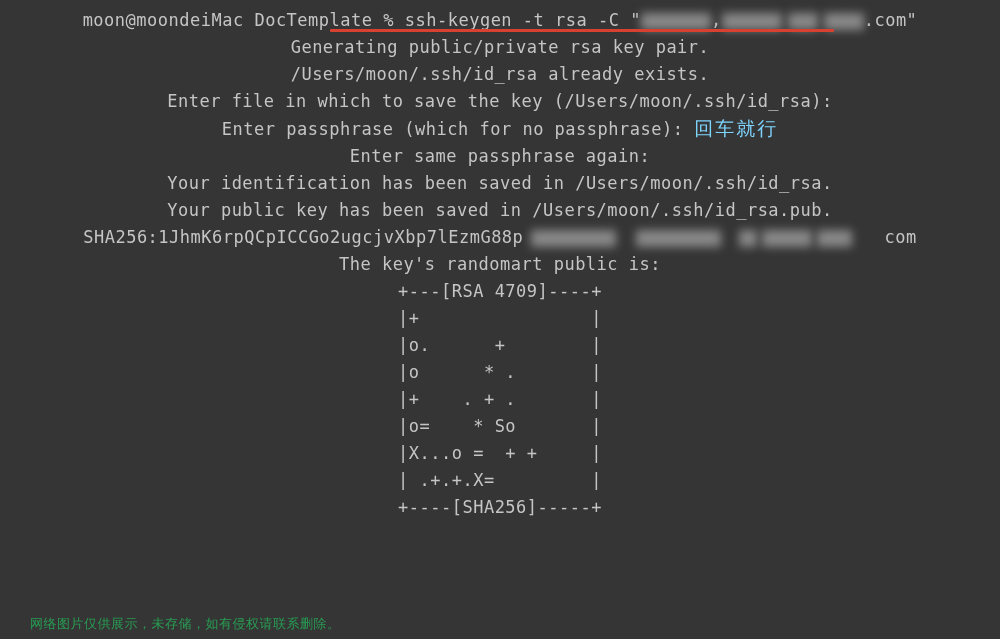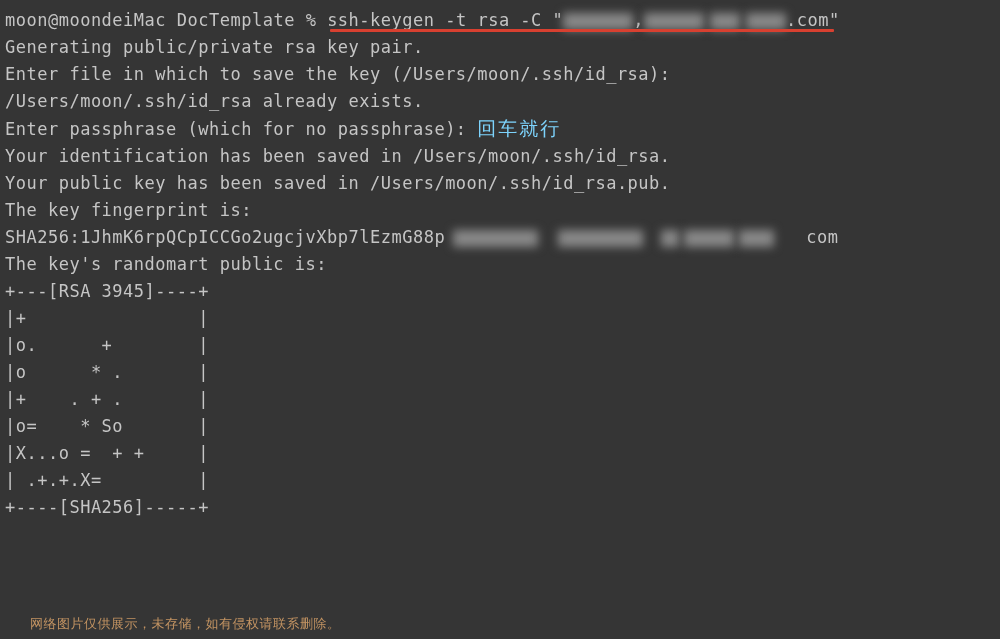--- a/index.html
+++ b/index.html
@@ -1,18 +1,19 @@
 <!DOCTYPE html>
 <html><head>
   <meta charset="utf-8">
   <style>
     * {
       margin: 0;
       padding: 0;
       box-sizing: border-box;
+      text-align: center;
     }
     body {
       background-color: #353535;
       width: 1000px;
       height: 639px;
       font-family: 'Menlo', 'Monaco', 'Consolas', monospace;
       font-size: 17px;
       color: #c5c5c5;
       line-height: 27px;
       padding: 7px 5px;
@@ -63,42 +64,42 @@
     .blur5 { width: 30px; }
     .blur-sha1 { width: 85px; margin-left: 8px; }
     .blur-sha2 { width: 85px; margin-left: 20px; }
     .blur-sha3 { width: 18px; margin-left: 18px; }
     .blur-sha4 { width: 50px; margin-left: 5px; }
     .blur-sha5 { width: 35px; margin-left: 5px; }
     .watermark {
       position: absolute;
       bottom: 2px;
       left: 30px;
-      color: #fdba74;
+      color: #22c55e;
       font-size: 13px;
       letter-spacing: 0.5px;
       opacity: 0.7;
       font-family: Arial, sans-serif;
     }
   </style>
 </head>
 <body>
 
 <div class="terminal">
 <div class="line prompt-line"><span>moon@moondeiMac</span> <span>DocTemplate</span> <span>%</span> <span>ssh-keygen -t rsa -C "</span><span class="blur blur1"></span><span>,</span><span class="blur blur2"></span><span class="blur blur5" style="margin-left:6px;"></span><span class="blur blur4" style="margin-left:6px;"></span><span>.com"</span><div class="underline-red underline-cmd"></div></div>
 <div class="line">Generating public/private rsa key pair.</div>
+<div class="line">/Users/moon/.ssh/id_rsa already exists.</div>
 <div class="line">Enter file in which to save the key (/Users/moon/.ssh/id_rsa):</div>
-<div class="line">/Users/moon/.ssh/id_rsa already exists.</div>
 <div class="line"><span>Enter passphrase (which for no passphrase): </span><span class="annotation-red">回车就行</span></div>
+<div class="line">Enter same passphrase again:</div>
 <div class="line">Your identification has been saved in /Users/moon/.ssh/id_rsa.</div>
 <div class="line">Your public key has been saved in /Users/moon/.ssh/id_rsa.pub.</div>
-<div class="line">The key fingerprint is:</div>
 <div class="line"><span>SHA256:1JhmK6rpQCpICCGo2ugcjvXbp7lEzmG88p</span><span class="blur blur-sha1"></span><span class="blur blur-sha2"></span><span class="blur blur-sha3"></span><span class="blur blur-sha4"></span><span class="blur blur-sha5"></span>   <span>com</span></div>
 <div class="line">The key's randomart public is:</div>
-<div class="line">+---[RSA 3945]----+</div>
+<div class="line">+---[RSA 4709]----+</div>
 <div class="line">|+                |</div>
 <div class="line">|o.      +        |</div>
 <div class="line">|o      * .       |</div>
 <div class="line">|+    . + .       |</div>
 <div class="line">|o=    * So       |</div>
 <div class="line">|X...o =  + +     |</div>
 <div class="line">| .+.+.X=         |</div>
 <div class="line">+----[SHA256]-----+</div>
 </div>
 

